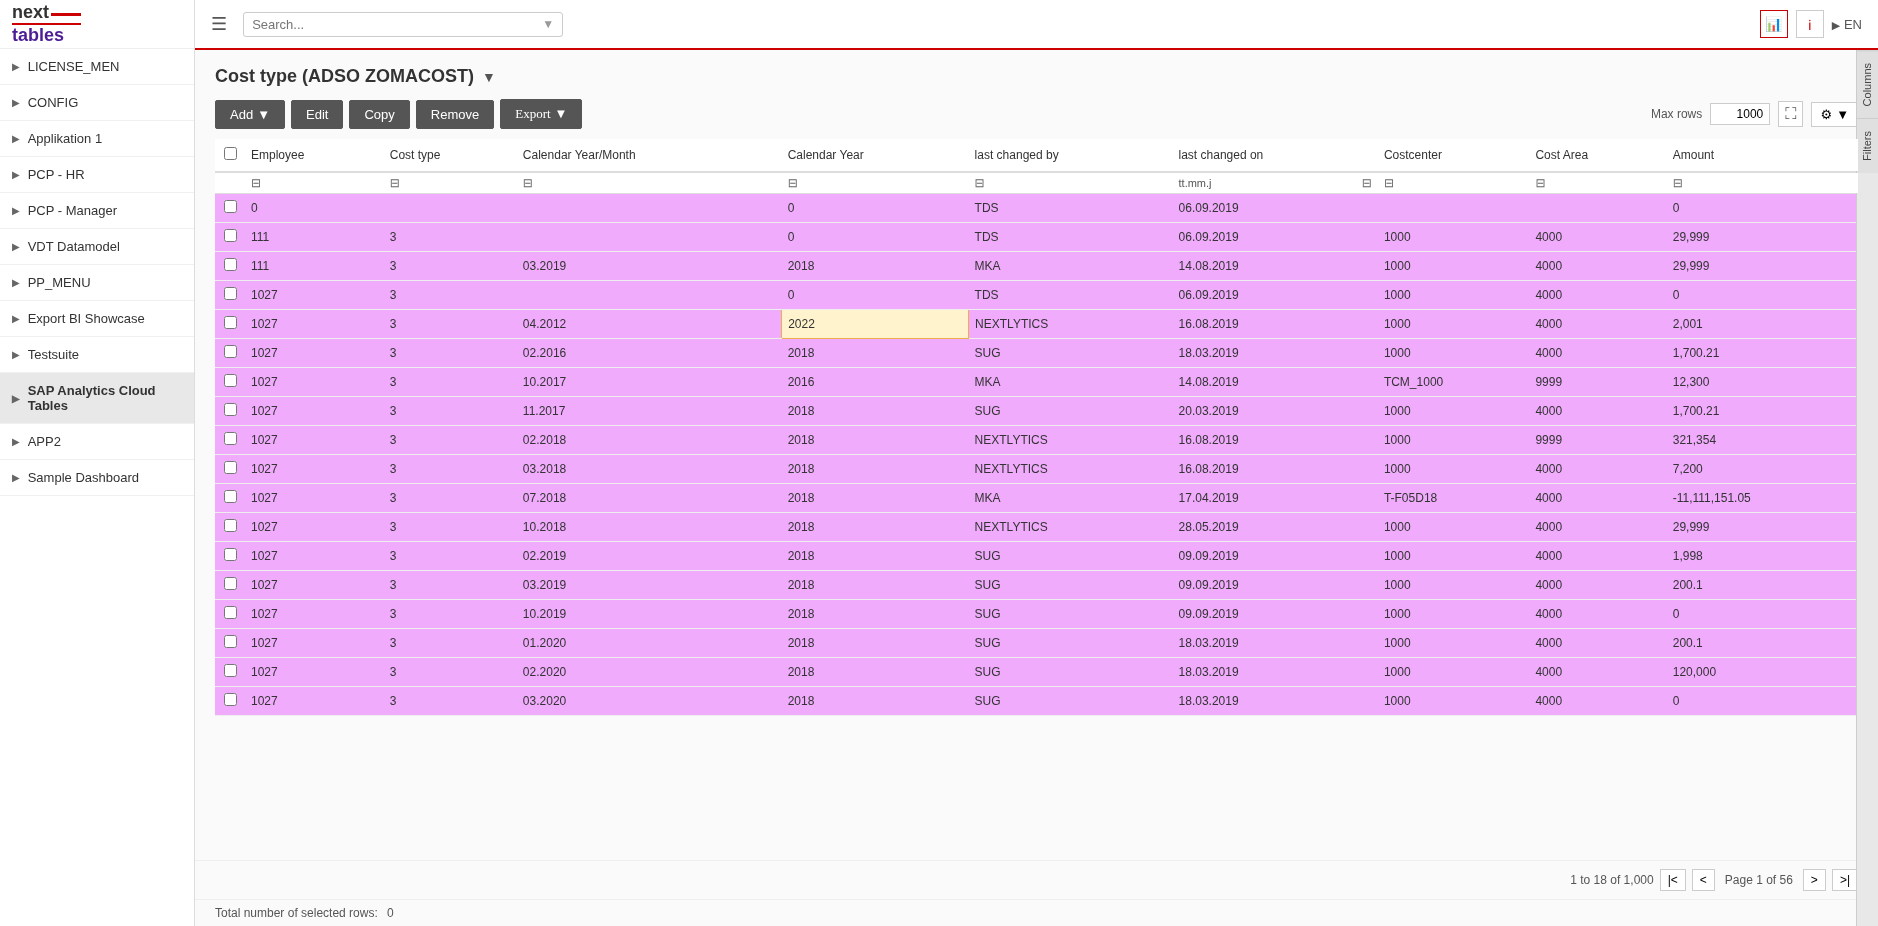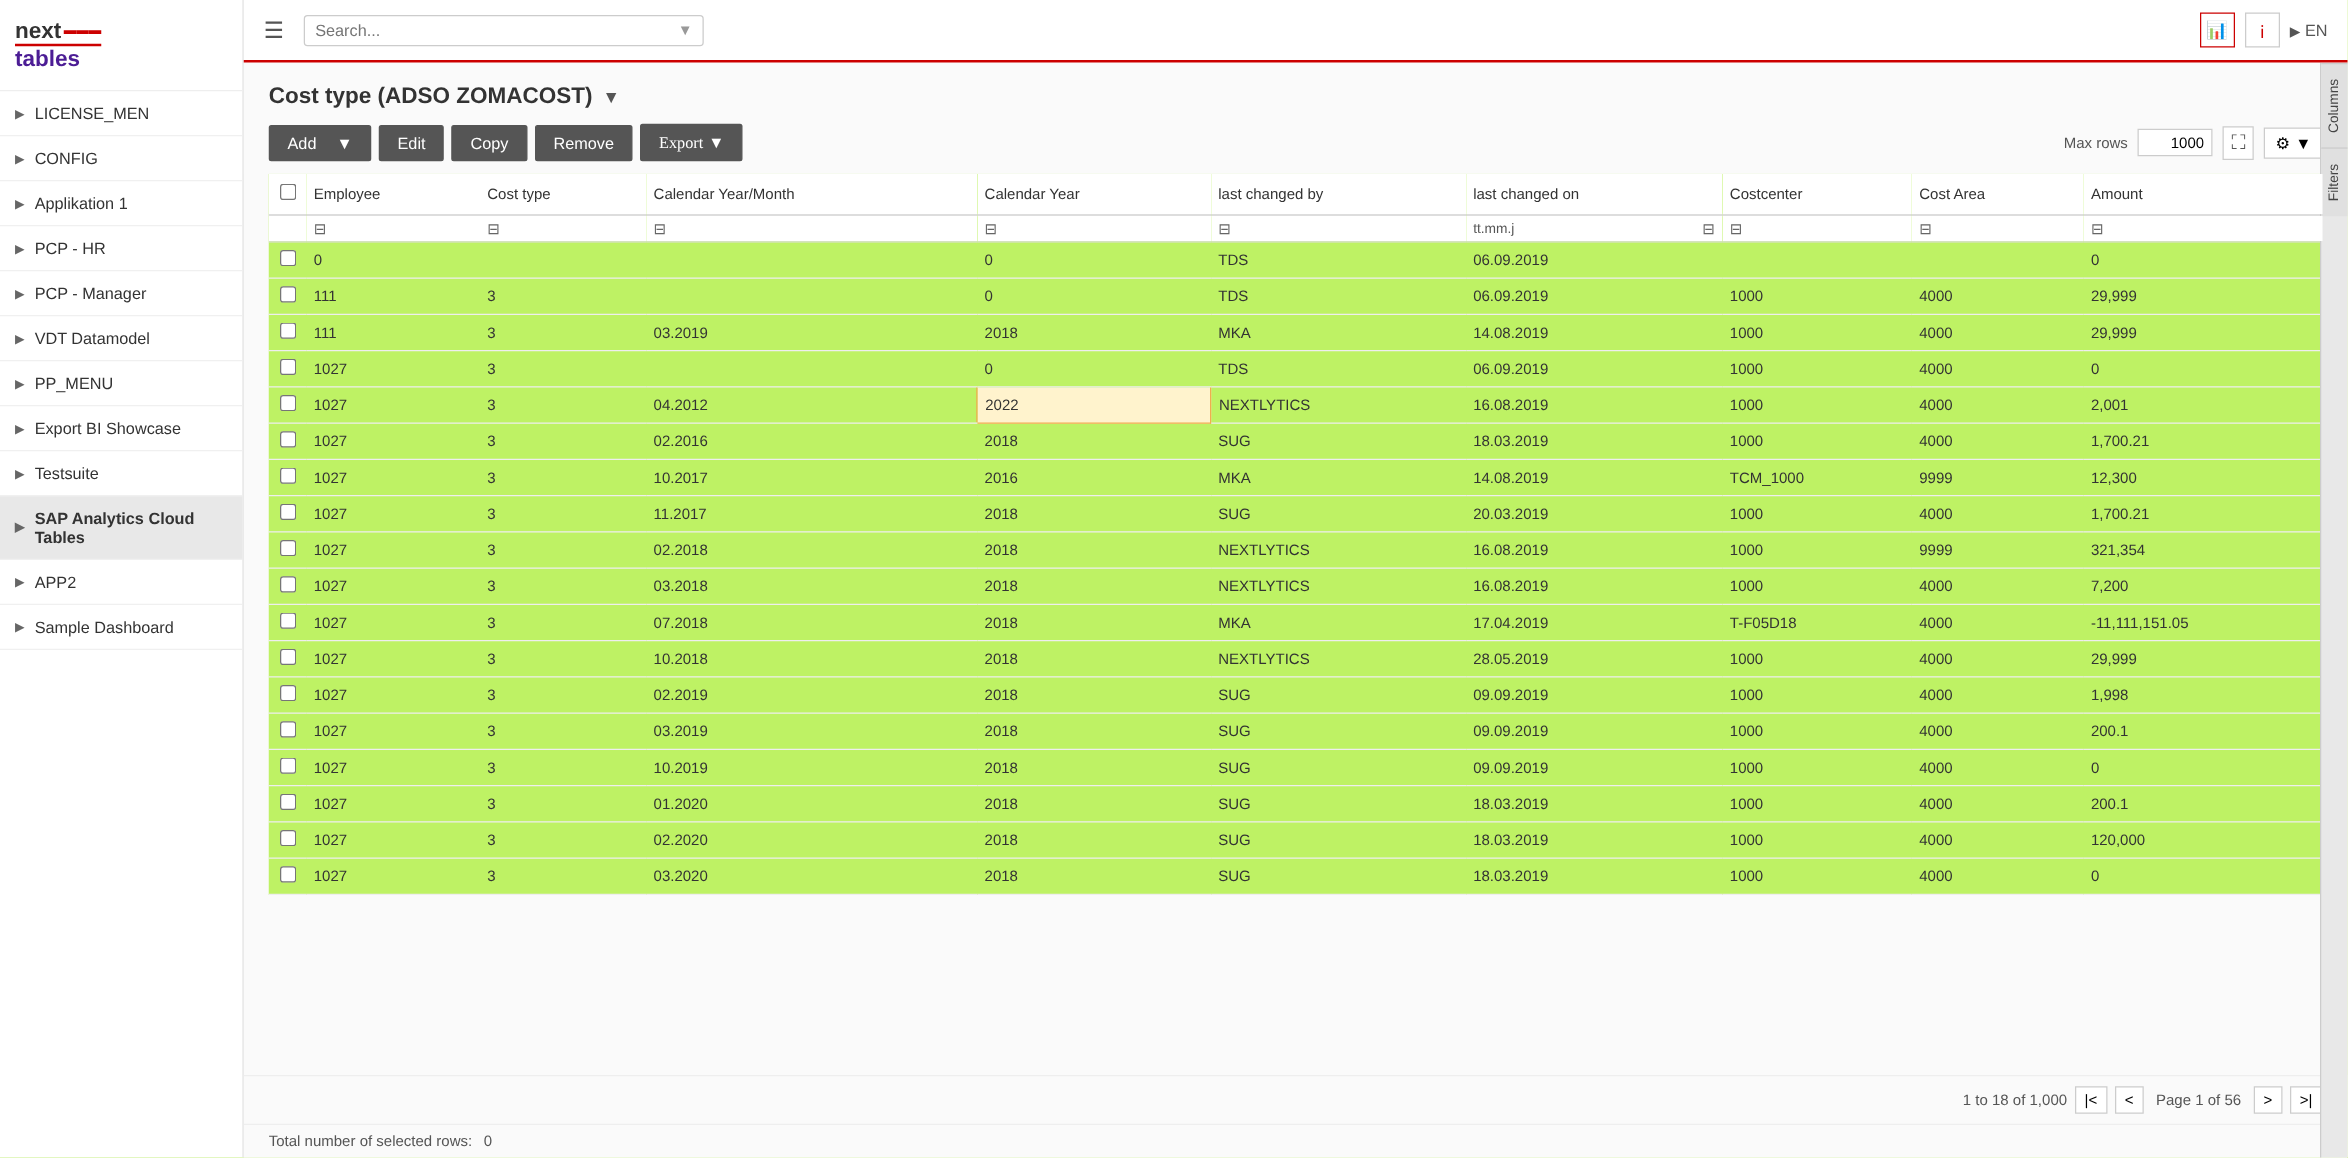--- a/index.html
+++ b/index.html
@@ -9,21 +9,21 @@
     #sidebar {
       width: 195px;
       min-width: 195px;
       background: #fff;
       border-right: 1px solid #ddd;
       display: flex;
       flex-direction: column;
       overflow-y: auto;
     }
     .logo-area {
-      padding: 14px 12px;
+      padding: 2px 12px;
       border-bottom: 1px solid #eee;
       display: flex; align-items: center;
     }
 
     .sidebar-item {
       display: flex;
       align-items: center;
       padding: 10px 12px;
       cursor: pointer;
       border-bottom: 1px solid #f0f0f0;
@@ -100,21 +100,21 @@
     .btn {
       padding: 6px 14px;
       font-size: 13px;
       cursor: pointer;
       border: 1px solid #555;
       background: #555;
       color: #fff;
       border-radius: 2px;
     }
     .btn-add {
-      display: flex; align-items: center; gap: 16px;
+      display: flex; align-items: center; gap: 4px;
     }
     .btn-export {
       display: flex; align-items: center; gap: 4px; font-family: Liberation Serif, serif;
     }
 
     .max-rows-area {
       margin-left: auto;
       display: flex; align-items: center; gap: 8px;
     }
     .max-rows-label { font-size: 12px; color: #555; }
@@ -138,21 +138,21 @@
     
     .table-container {
       flex: 1;
       overflow: auto;
       padding: 0 20px;
     }
 
     table {
       width: 100%;
       border-collapse: collapse;
-      background: #bef264;
+      background: #f0abfc;
       font-size: 12px;
     }
     thead tr th {
       background: #fff;
       border-bottom: 2px solid #ddd;
       padding: 8px 6px;
       text-align: left;
       font-weight: normal;
       color: #333;
       white-space: nowrap;

